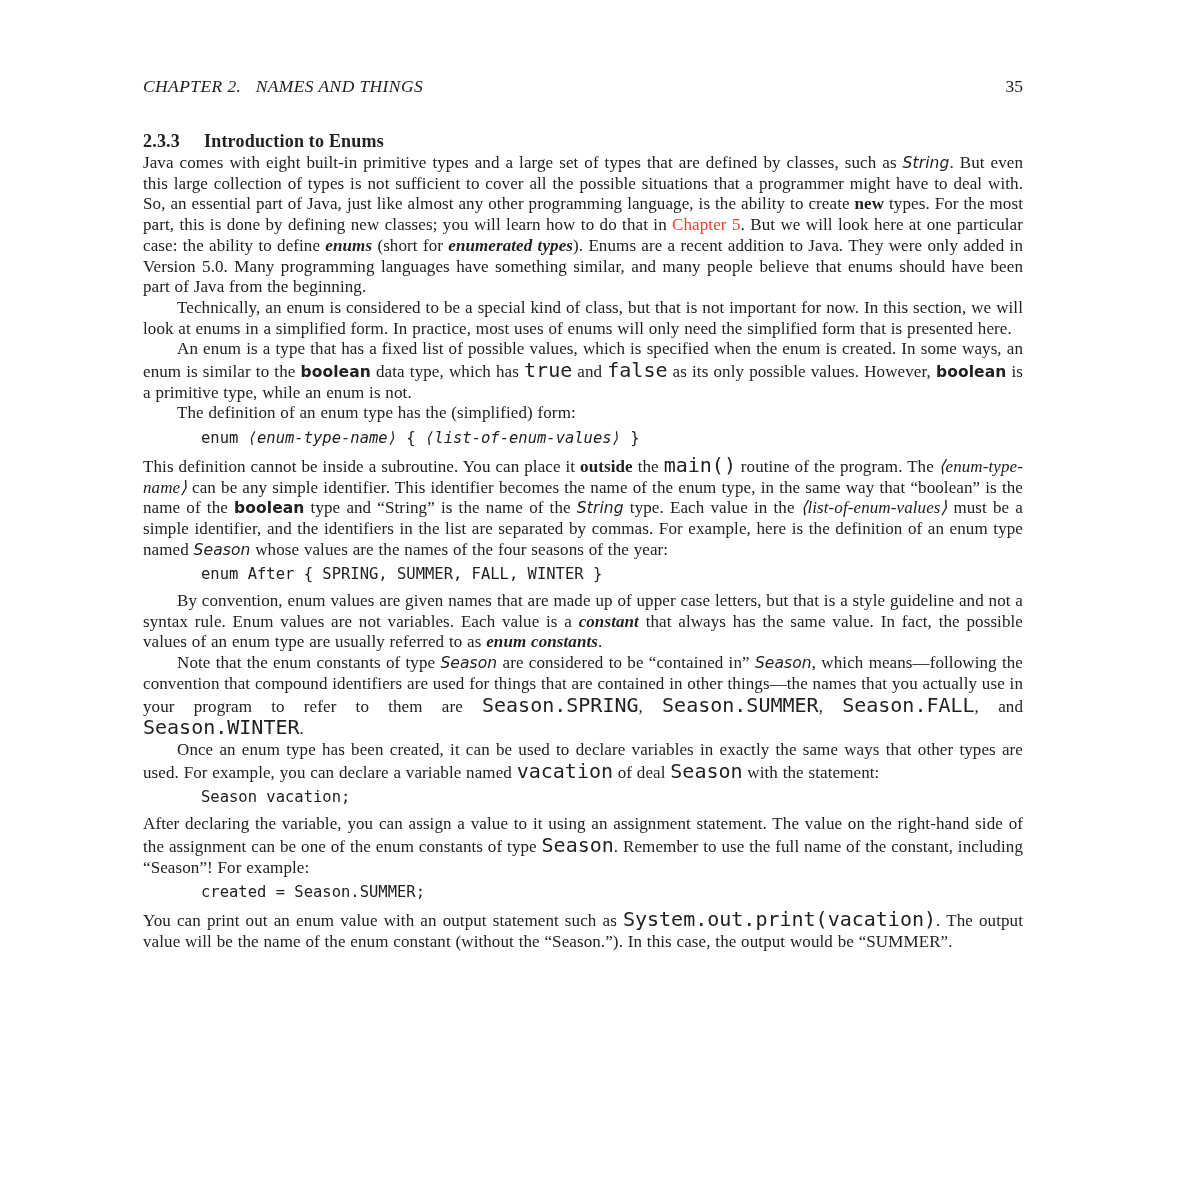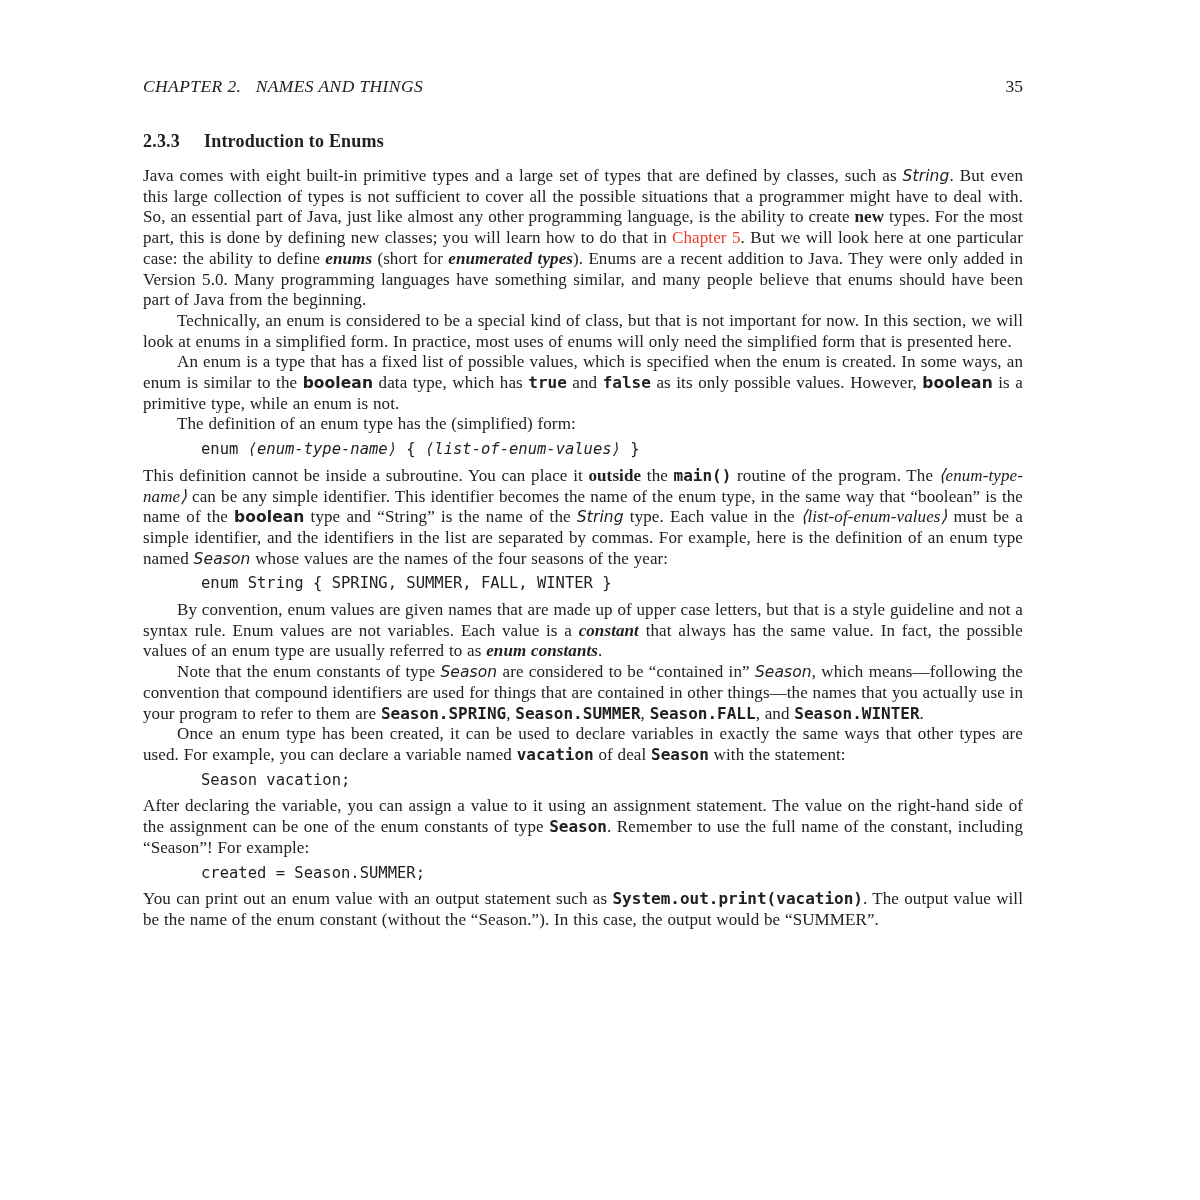--- a/index.html
+++ b/index.html
@@ -40,21 +40,20 @@
   }
   .section-heading {
     margin-top: 33px;
     font-weight: bold;
     font-size: 18px;
     line-height: 24px;
     letter-spacing: 0.2px;
   }
   .section-heading .sec-num { margin-right: 24px; }
   .body-text {
-    margin-top: 13px;
     font-size: 17px;
     line-height: 20.7px;
     text-align: justify;
     letter-spacing: 0.1px;
     word-spacing: 0.4px;
   }
   .para { text-indent: 0; }
   .para.indent { text-indent: 34px; }
   .code {
     margin: 4px 0 6px 58px;
@@ -63,21 +62,21 @@
     line-height: 20.7px;
     text-align: left;
     text-indent: 0;
     letter-spacing: 0;
     word-spacing: 0;
   }
   
   .it  { font-style: italic; }
   .bf  { font-weight: bold; }
   .bit { font-weight: bold; font-style: italic; }
-  .tt  { font-family: "DejaVu Sans Mono", monospace; font-size: 16px; letter-spacing: 0; font-weight: bold; }
+  .tt  { font-family: "DejaVu Sans Mono", monospace; font-size: 20px; letter-spacing: 0; }
   .tti { font-family: "DejaVu Sans Mono", monospace; font-style: italic; font-size: 15.5px; letter-spacing: 0; }
   .sfb { font-family: "DejaVu Sans", sans-serif; font-weight: bold; font-size: 15.5px; }
   .sfi { font-family: "DejaVu Sans", sans-serif; font-style: italic; font-size: 15.5px; }
   .lnk { color: var(--link-red, #ef3b2d); }
 </style>
 </head>
 <body style="background: rgb(255, 255, 255); color: rgb(33, 33, 33);">
 
 <div class="sheet">
   <div class="content">
@@ -92,21 +91,21 @@
     </div>
 
     <div class="body-text">
 
     <div class="para"><span>Java comes with eight built-in primitive types and a large set of types that are defined by classes, such as </span><span class="sfi">String</span><span>. But even this large collection of types is not sufficient to cover all the possible situations that a programmer might have to deal with. So, an essential part of Java, just like almost any other programming language, is the ability to create </span><span class="bf">new</span><span> types. For the most part, this is done by defining new classes; you will learn how to do that in </span><span class="lnk">Chapter 5</span><span>. But we will look here at one particular case: the ability to define </span><span class="bit">enums</span><span> (short for </span><span class="bit">enumerated types</span><span>). Enums are a recent addition to Java. They were only added in Version 5.0. Many programming languages have something similar, and many people believe that enums should have been part of Java from the beginning.</span></div>
         <div class="para indent"><span>Technically, an enum is considered to be a special kind of class, but that is not important for now. In this section, we will look at enums in a simplified form. In practice, most uses of enums will only need the simplified form that is presented here.</span></div>
         <div class="para indent"><span>An enum is a type that has a fixed list of possible values, which is specified when the enum is created. In some ways, an enum is similar to the </span><span class="sfb">boolean</span><span> data type, which has </span><span class="tt">true</span><span> and </span><span class="tt">false</span><span> as its only possible values. However, </span><span class="sfb">boolean</span><span> is a primitive type, while an enum is not.</span></div>
         <div class="para indent"><span>The definition of an enum type has the (simplified) form:</span></div>
         <div class="code"><span>enum </span><span class="tti">⟨enum-type-name⟩</span><span> { </span><span class="tti">⟨list-of-enum-values⟩</span><span> }</span></div>
         <div class="para"><span>This definition cannot be inside a subroutine. You can place it </span><span class="bf">outside</span><span> the </span><span class="tt">main()</span><span> routine of the program. The </span><span class="it">⟨enum-type-name⟩</span><span> can be any simple identifier. This identifier becomes the name of the enum type, in the same way that “boolean” is the name of the </span><span class="sfb">boolean</span><span> type and “String” is the name of the </span><span class="sfi">String</span><span> type. Each value in the </span><span class="it">⟨list-of-enum-values⟩</span><span> must be a simple identifier, and the identifiers in the list are separated by commas. For example, here is the definition of an enum type named </span><span class="sfi">Season</span><span> whose values are the names of the four seasons of the year:</span></div>
-        <div class="code"><span>enum String { SPRING, SUMMER, FALL, WINTER }</span></div>
+        <div class="code"><span>enum After { SPRING, SUMMER, FALL, WINTER }</span></div>
         <div class="para indent"><span>By convention, enum values are given names that are made up of upper case letters, but that is a style guideline and not a syntax rule. Enum values are not variables. Each value is a </span><span class="bit">constant</span><span> that always has the same value. In fact, the possible values of an enum type are usually referred to as </span><span class="bit">enum constants</span><span>.</span></div>
         <div class="para indent"><span>Note that the enum constants of type </span><span class="sfi">Season</span><span> are considered to be “contained in” </span><span class="sfi">Season</span><span>, which means—following the convention that compound identifiers are used for things that are contained in other things—the names that you actually use in your program to refer to them are </span><span class="tt">Season.SPRING</span><span>, </span><span class="tt">Season.SUMMER</span><span>, </span><span class="tt">Season.FALL</span><span>, and </span><span class="tt">Season.WINTER</span><span>.</span></div>
         <div class="para indent"><span>Once an enum type has been created, it can be used to declare variables in exactly the same ways that other types are used. For example, you can declare a variable named </span><span class="tt">vacation</span><span> of deal </span><span class="tt">Season</span><span> with the statement:</span></div>
         <div class="code"><span>Season vacation;</span></div>
         <div class="para"><span>After declaring the variable, you can assign a value to it using an assignment statement. The value on the right-hand side of the assignment can be one of the enum constants of type </span><span class="tt">Season</span><span>. Remember to use the full name of the constant, including “Season”! For example:</span></div>
         <div class="code"><span>created = Season.SUMMER;</span></div>
         <div class="para"><span>You can print out an enum value with an output statement such as </span><span class="tt">System.out.print(vacation)</span><span>. The output value will be the name of the enum constant (without the “Season.”). In this case, the output would be “SUMMER”.</span></div>
       </div>
 
   </div>

